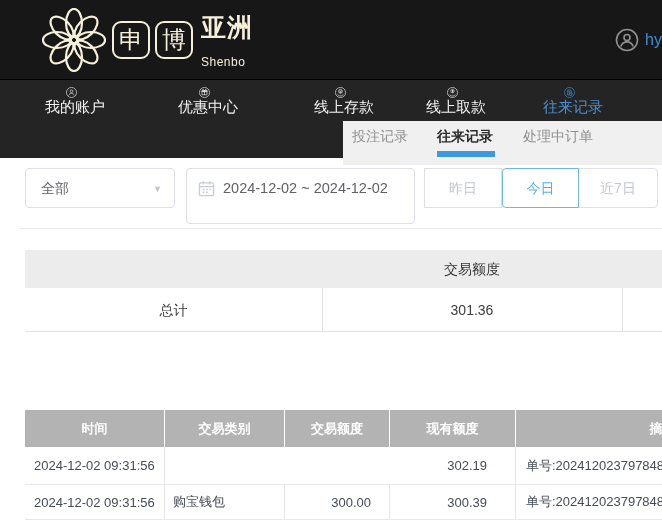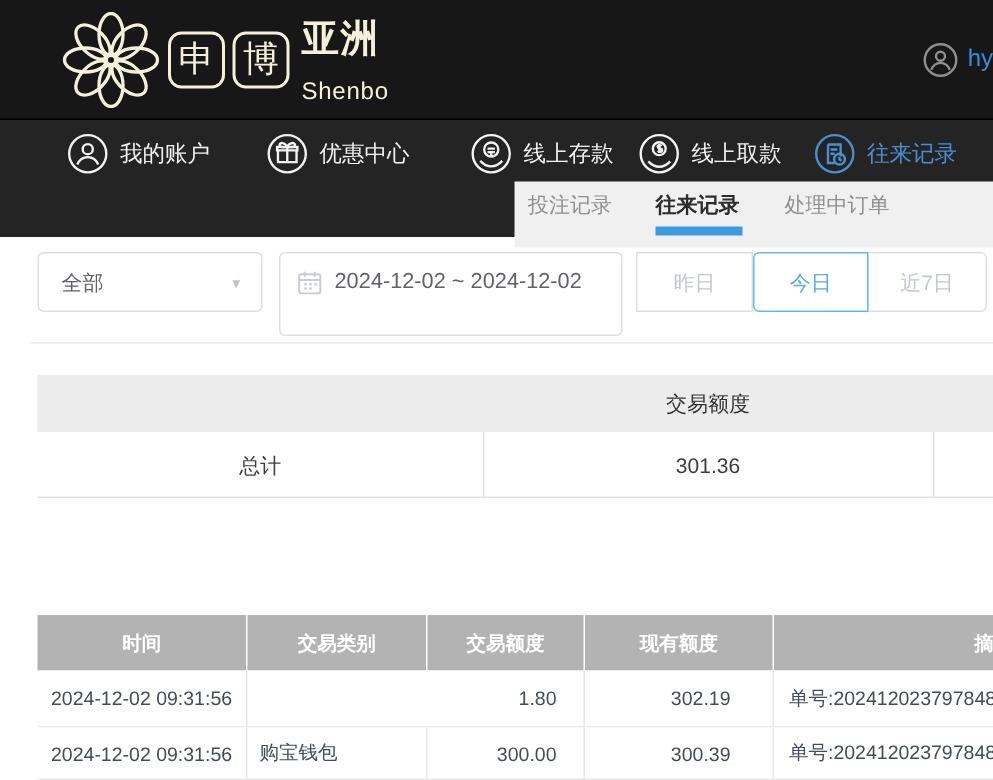--- a/index.html
+++ b/index.html
@@ -9,28 +9,28 @@
     font-family:"Liberation Sans", sans-serif; background:#fff;
   }
   
   .top-header { position:absolute; left:0; top:0; width:662px; height:80px; background:#171717; border-bottom:1px solid #000; }
   .logo-wrap { position:absolute; left:42px; top:8px; height:64px; display:flex; align-items:center; cursor:pointer; }
   .logo-flower { margin-right:6px; }
   .logo-box { width:38px; height:38px; border:2px solid #f5f0da; border-radius:9px; color:#f5f0da;
     font-size:24px; line-height:34px; text-align:center; margin-right:5px; }
   .logo-text-col { margin-left:3px; color:#f5f0da; }
   .logo-region { font-size:25px; font-weight:bold; letter-spacing:1px; }
-  .logo-sub { font-size:16px; margin-top:11px; letter-spacing:0.5px; }
+  .logo-sub { font-size:12px; margin-top:11px; letter-spacing:0.5px; }
   .user-area { position:absolute; right:0; top:28px; display:flex; align-items:center; }
   .user-avatar { width:24px; height:24px; margin-right:6px; }
   .user-name { color:#3a8ed8; font-size:16px; white-space:nowrap; }
   
   .nav-region { position:absolute; left:0; top:80px; width:662px; height:78px; background:#242424; }
   .nav-items { position:absolute; left:0; top:7px; height:30px; width:662px; }
-  .nav-item { position:absolute; top:0; height:30px; display:flex; align-items:center; color:#f2f2f2; font-size:15px; cursor:pointer; }
+  .nav-item { position:absolute; top:0; height:30px; display:flex; align-items:center; color:#f2f2f2; font-size:15px; cursor:pointer;flex-direction:column; }
   .nav-item .nicon { width:27px; height:27px; margin-right:8px; }
   .nav-item.active { color:#4a90cf; }
   .tab-panel { position:absolute; left:343px; top:41px; width:320px; height:44px; background:#f0f0f0; }
   .tab { position:absolute; top:0; height:30px; line-height:30px; font-size:14px; color:#8f8f8f; cursor:pointer; white-space:nowrap; }
   .tab.active { color:#2c2c2c; font-weight:bold; }
   .tab-underline { position:absolute; left:437px; top:71px; width:58px; height:6px; background:#3c9ae0; }
   
   .select-box { position:absolute; left:25px; top:168px; width:150px; height:40px; border:1px solid #dcdfe6; border-radius:4px; background:#fff; cursor:pointer; }
   .select-box .sel-val { position:absolute; left:15px; top:0; line-height:38px; font-size:14px; color:#606266; }
   .select-box .caret { position:absolute; right:12px; top:15px; font-size:9px; color:#c0c4cc; }
@@ -189,21 +189,20 @@
   <div class="rec-table">
     <div class="rec-head">
       <div class="rh-cell" style="left:0; width:140px;">时间</div>
       <div class="rh-cell" style="left:140px; width:120px;">交易类别</div>
       <div class="rh-cell" style="left:260px; width:105px;">交易额度</div>
       <div class="rh-cell" style="left:365px; width:126px;">现有额度</div>
       <div class="rh-cell" style="left:491px; width:294px;">摘要</div>
     </div>
     <div class="rec-row row1">
       <div class="rc c-time">2024-12-02 09:31:56</div>
-      <div class="rc c-amt">1.80</div>
       <div class="rc c-bal">302.19</div>
       <div class="rc c-note">单号:202412023797848</div>
     </div>
     <div class="rec-row row2">
       <div class="rc c-time">2024-12-02 09:31:56</div>
       <div class="rc c-type">购宝钱包</div>
       <div class="rc c-amt">300.00</div>
       <div class="rc c-bal">300.39</div>
       <div class="rc c-note">单号:202412023797848</div>
     </div>

